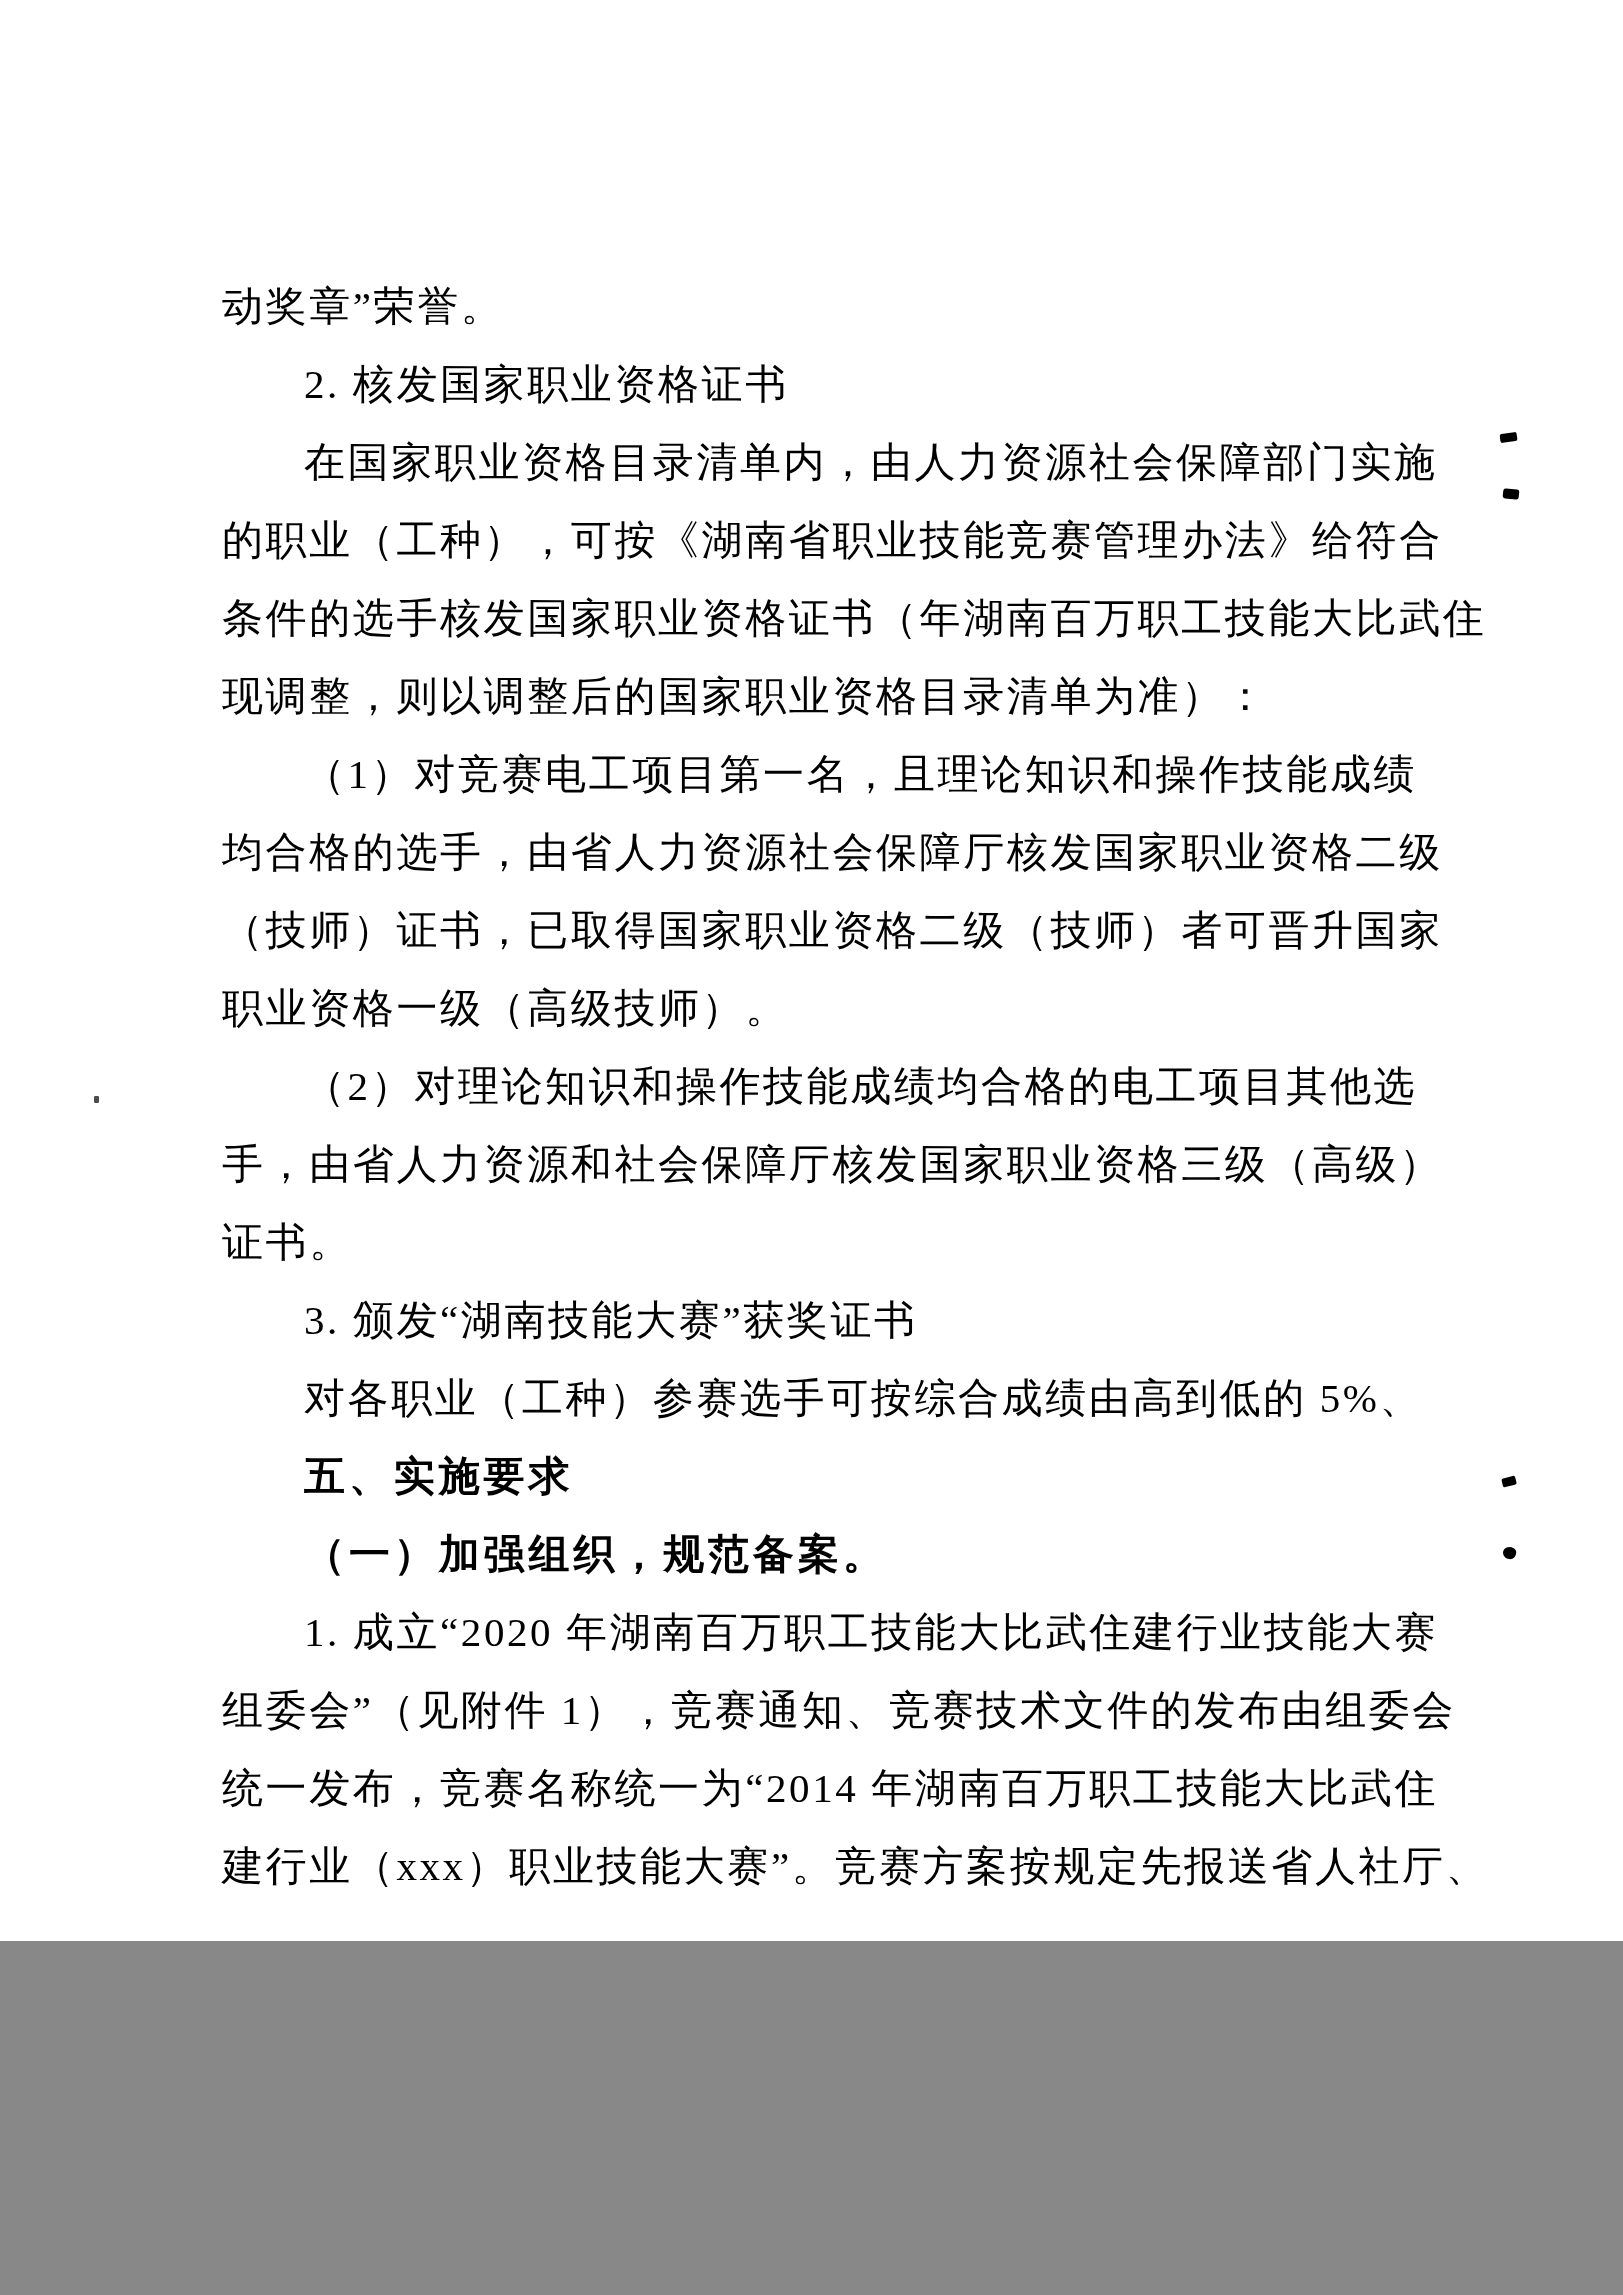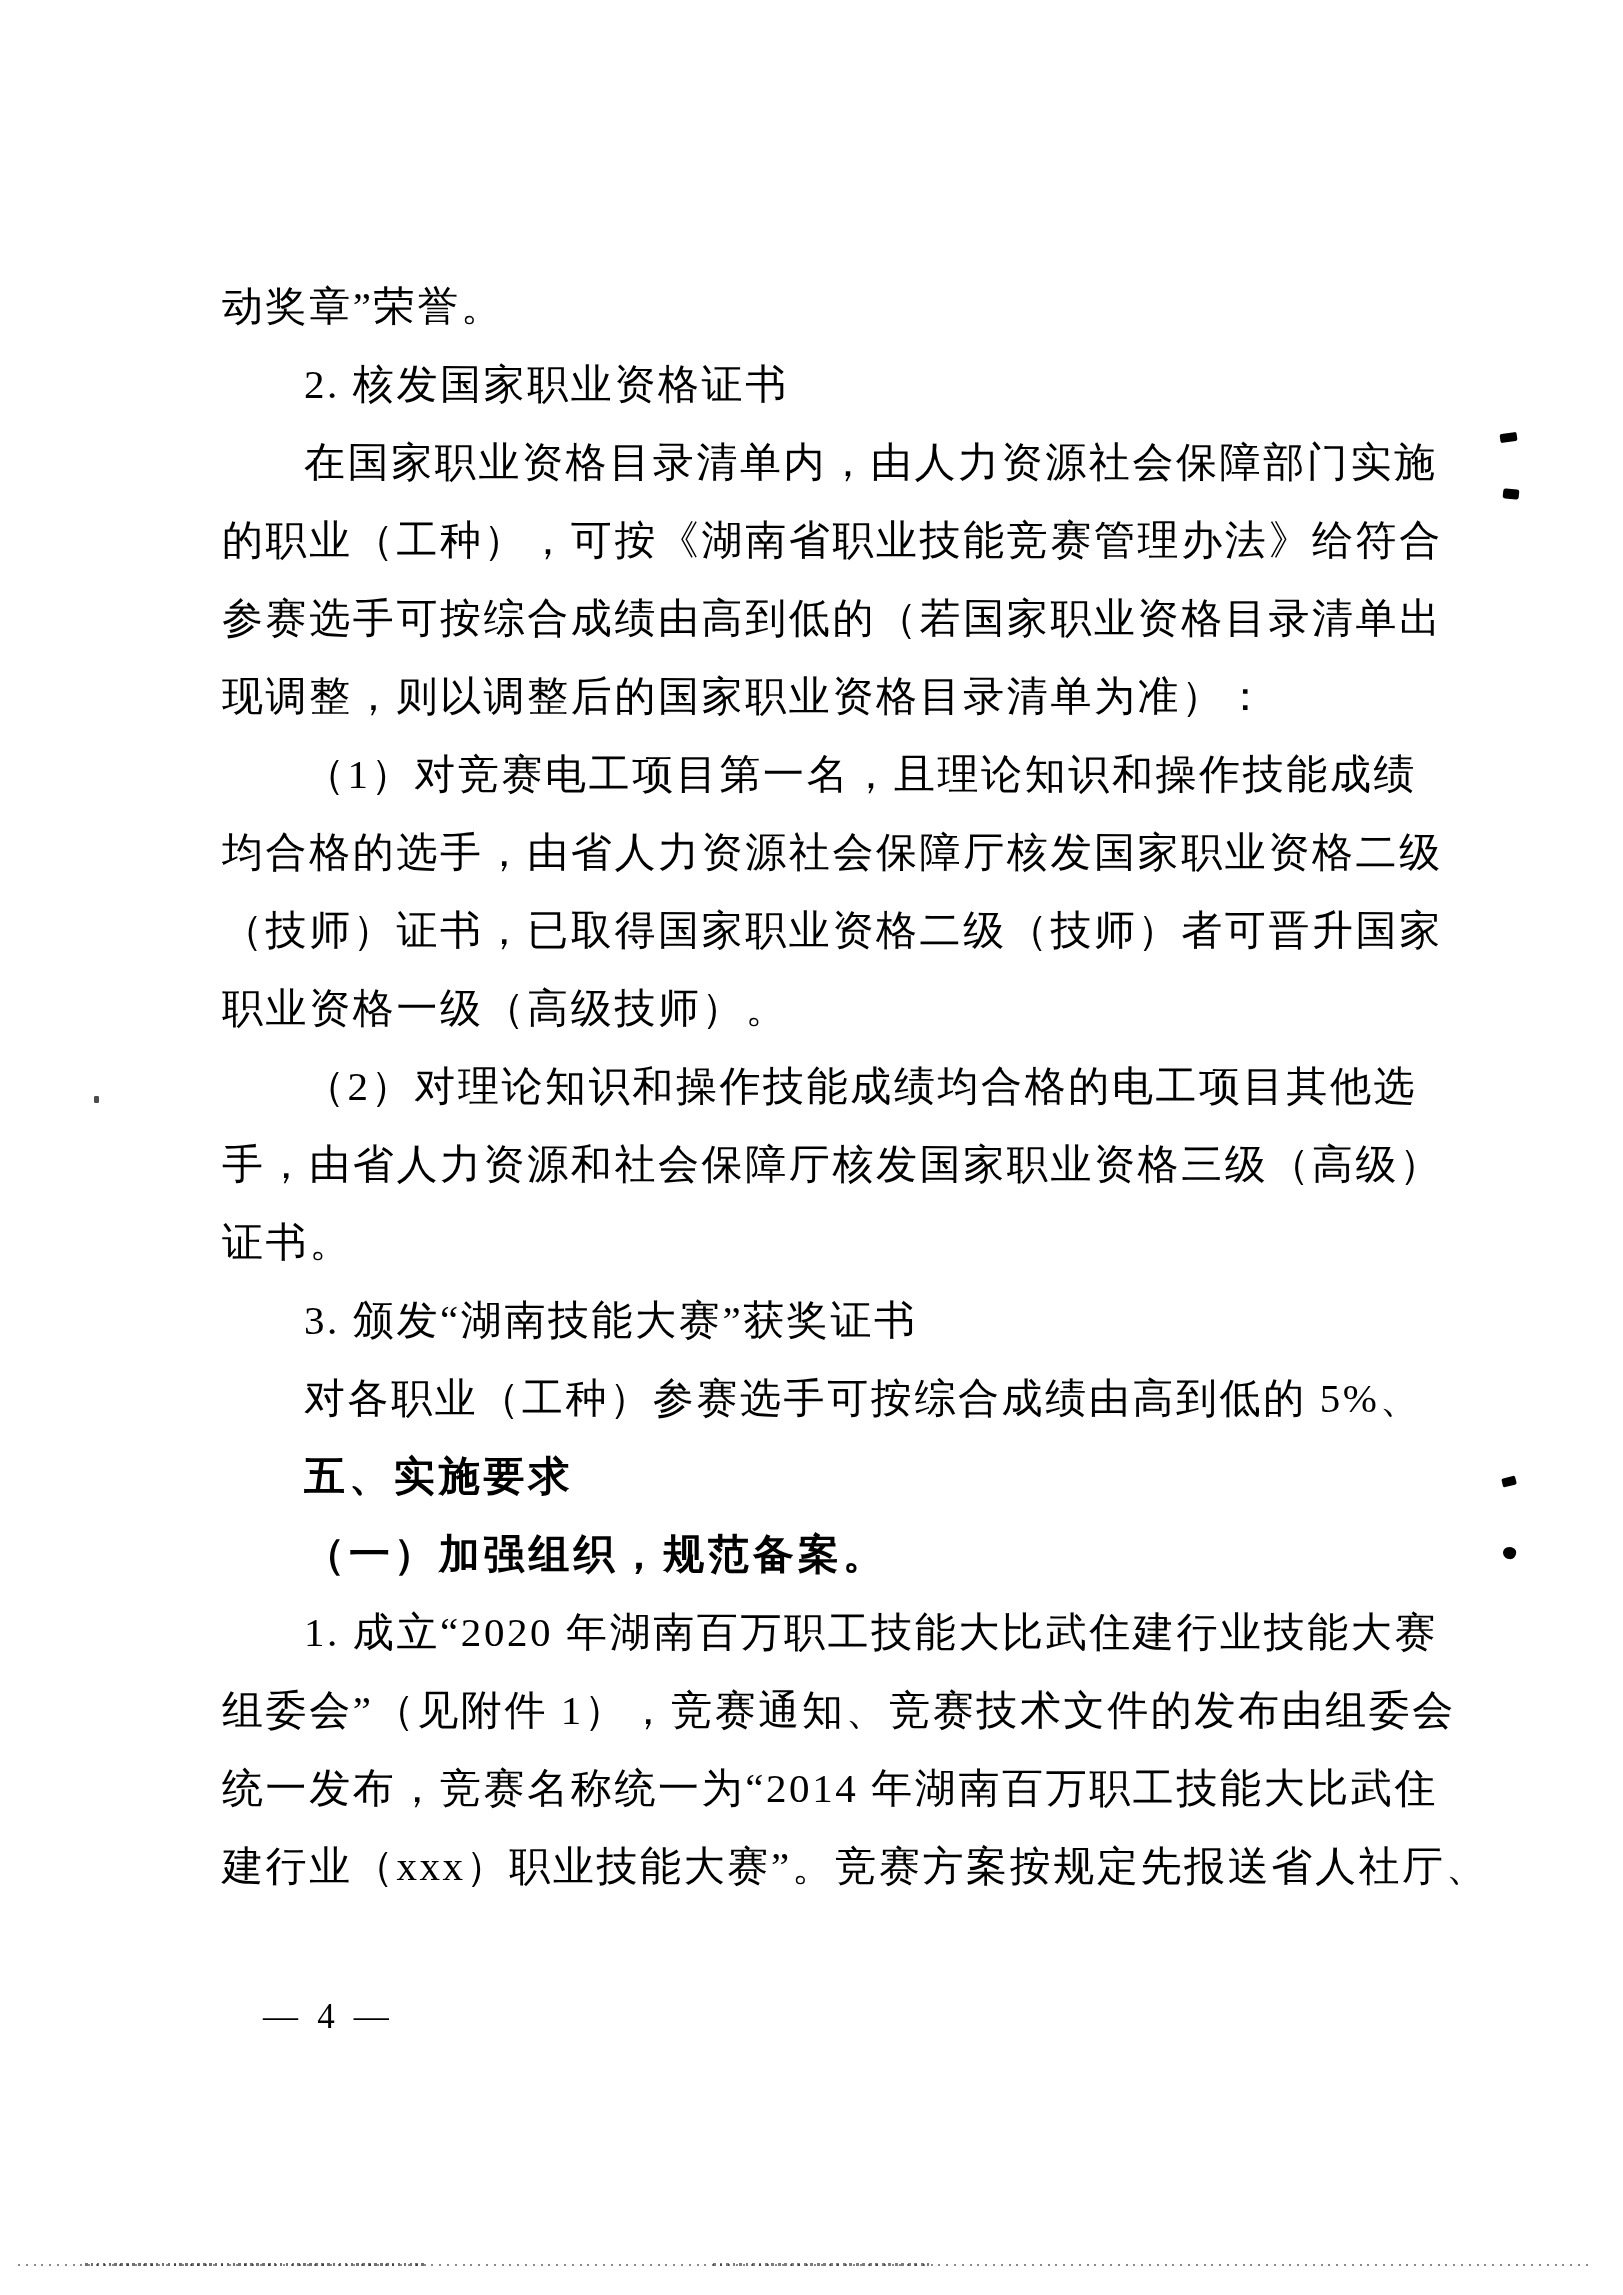--- a/index.html
+++ b/index.html
@@ -1,19 +1,19 @@
 <!DOCTYPE html>
 <html style="font-size:10.5px"><head>
 <meta charset="utf-8">
 <style>
   html, body { margin: 0; padding: 0; background: #888; }
   .page {
     position: relative;
     width: 1623px;
-    height: 2295px;
+    height: 1941px;
     background: #ffffff;
     overflow: hidden;
     font-family: "Liberation Serif", "DejaVu Serif", serif;
     color: #000000;
   }
   .textblock {
     position: absolute;
     left: 222px;
     top: 267px;
     width: 1216px;
@@ -82,21 +82,21 @@
 </style>
 </head>
 <body>
 
 <div class="page">
   <div class="textblock" id="textblock">
       <div class="line">动奖章”荣誉。</div>
       <div class="line indent">2. 核发国家职业资格证书</div>
       <div class="line indent">在国家职业资格目录清单内，由人力资源社会保障部门实施</div>
       <div class="line">的职业（工种），可按《湖南省职业技能竞赛管理办法》给符合</div>
-      <div class="line">参赛选手可按综合成绩由高到低的（若国家职业资格目录清单出</div>
+      <div class="line">条件的选手核发国家职业资格证书（年湖南百万职工技能大比武住</div>
       <div class="line">现调整，则以调整后的国家职业资格目录清单为准）：</div>
       <div class="line indent">（1）对竞赛电工项目第一名，且理论知识和操作技能成绩</div>
       <div class="line">均合格的选手，由省人力资源社会保障厅核发国家职业资格二级</div>
       <div class="line">（技师）证书，已取得国家职业资格二级（技师）者可晋升国家</div>
       <div class="line">职业资格一级（高级技师）。</div>
       <div class="line indent">（2）对理论知识和操作技能成绩均合格的电工项目其他选</div>
       <div class="line">手，由省人力资源和社会保障厅核发国家职业资格三级（高级）</div>
       <div class="line">证书。</div>
       <div class="line indent">3. 颁发“湖南技能大赛”获奖证书</div>
       <div class="line indent">对各职业（工种）参赛选手可按综合成绩由高到低的 5%、</div>

